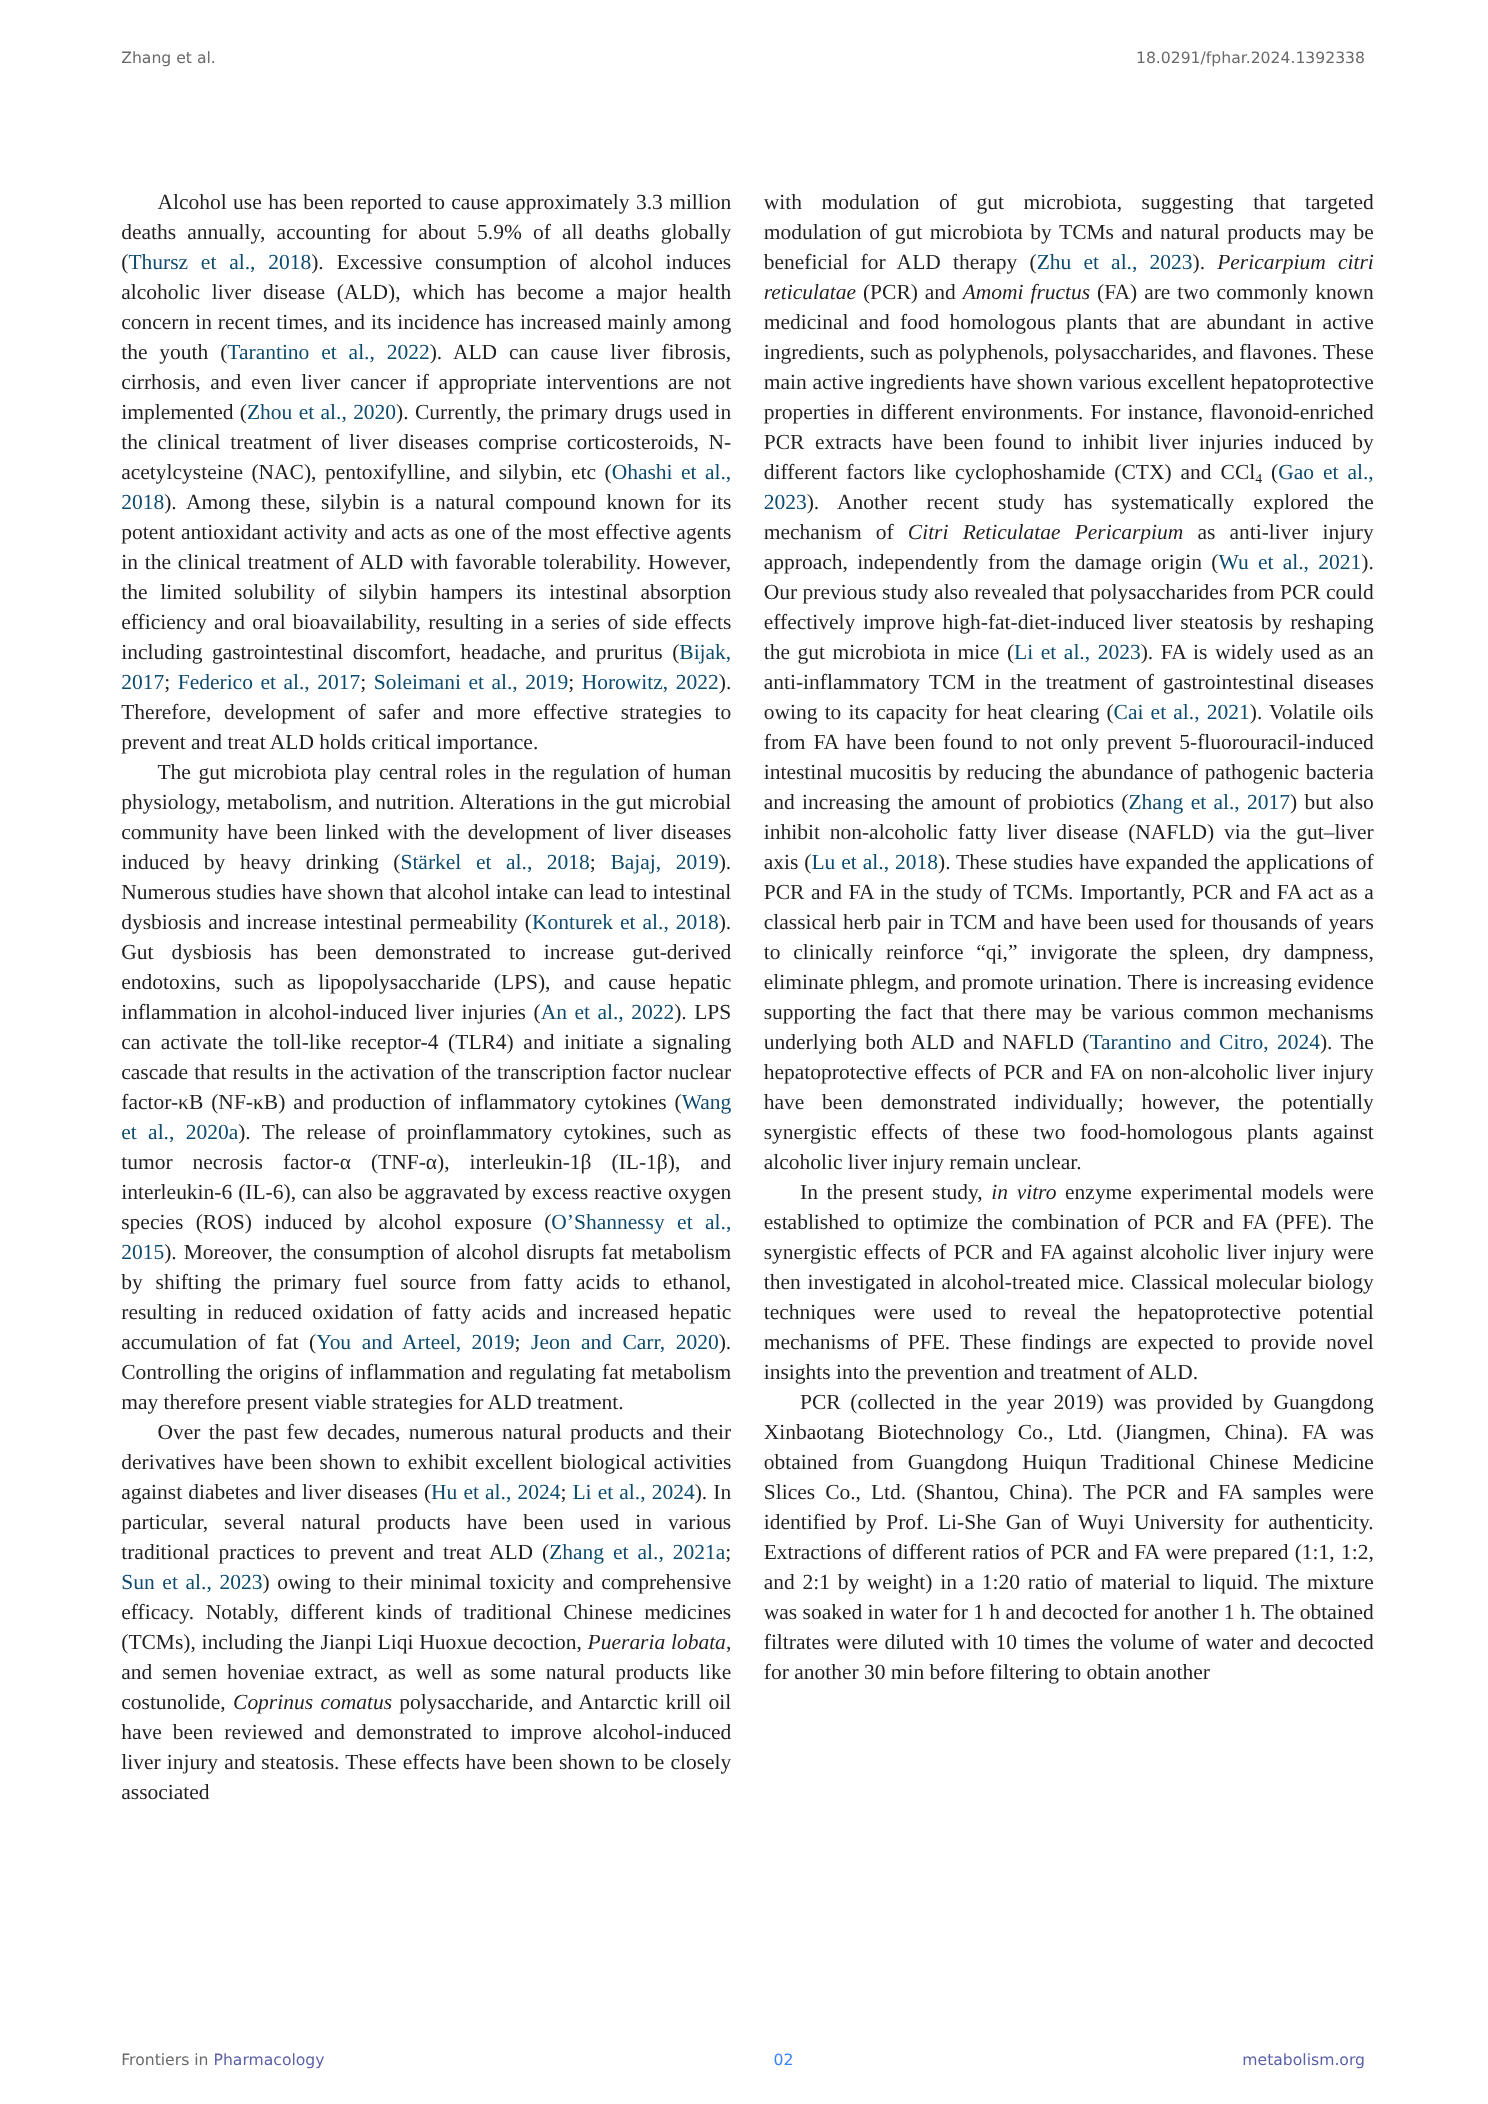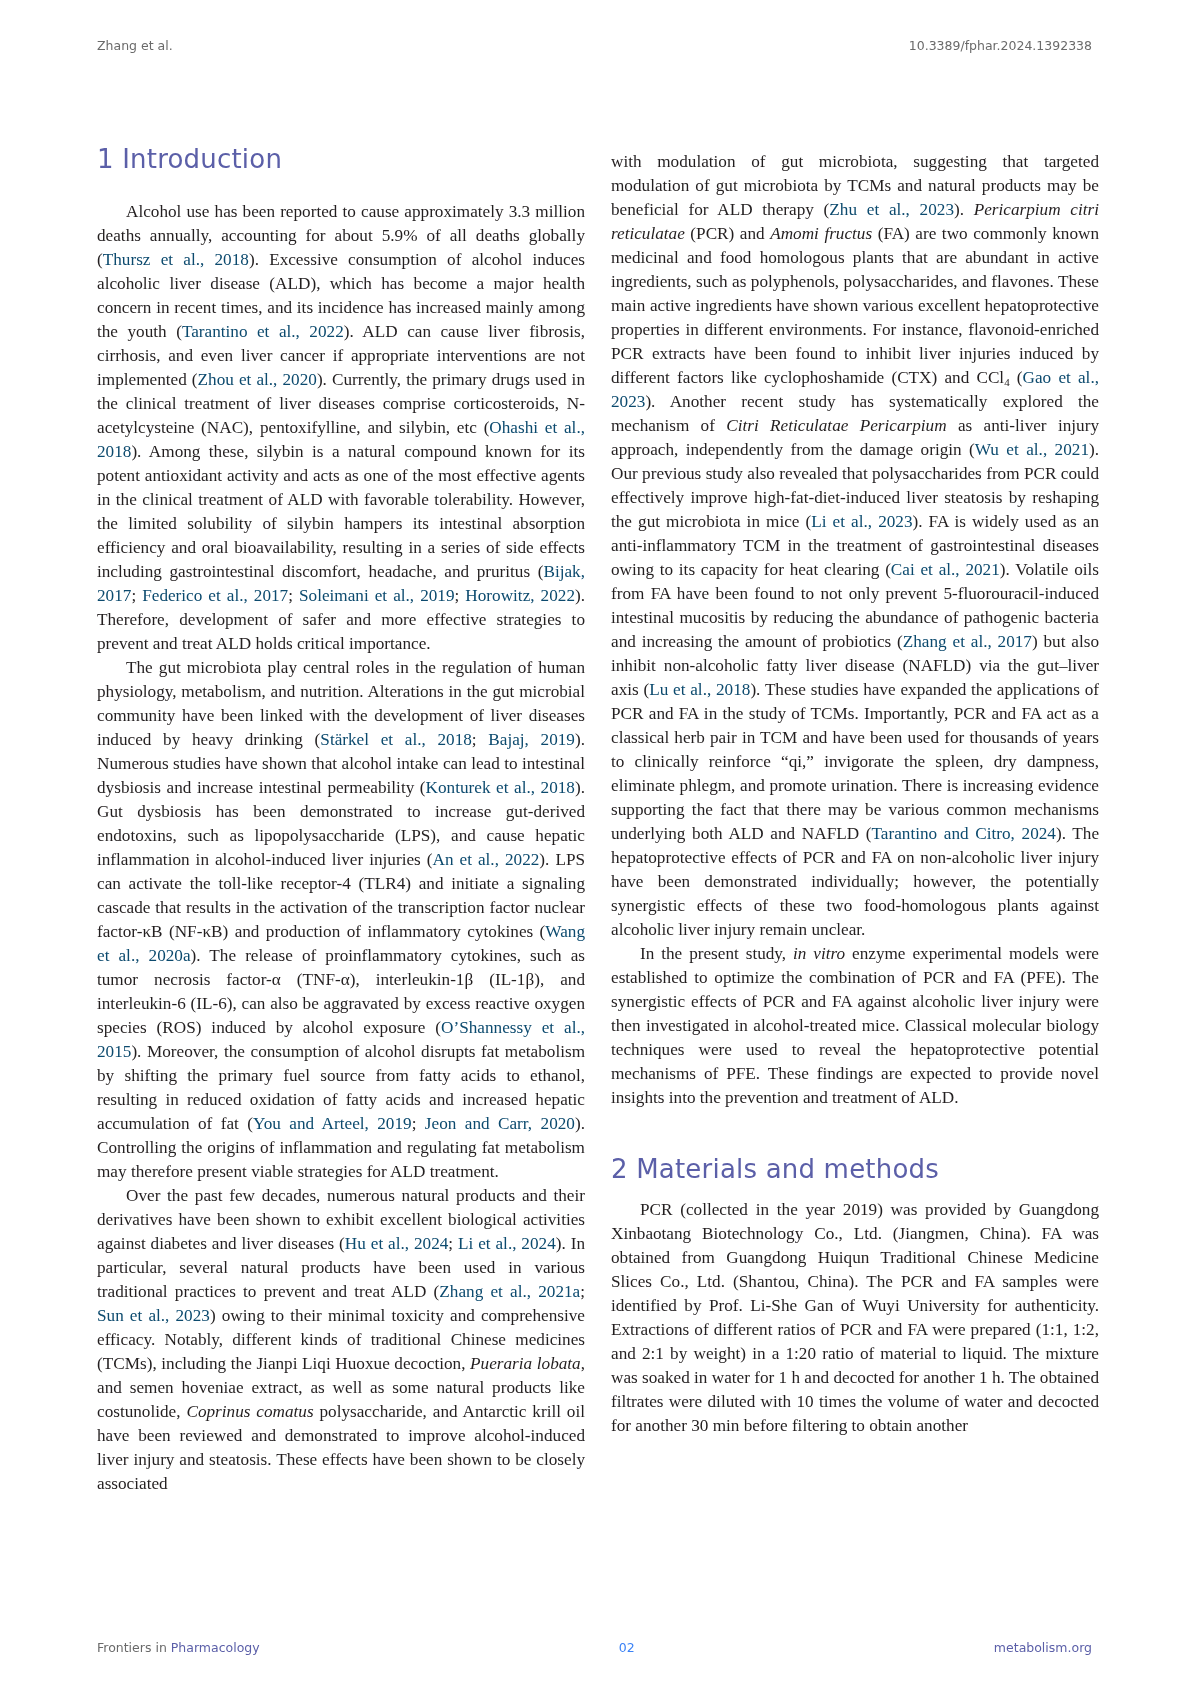--- a/index.html
+++ b/index.html
@@ -35,34 +35,32 @@
   .it { font-style: italic; }
   sub { font-size: 11px; line-height: 0; vertical-align: -3px; }
 </style>
 </head>
 <body>
 
 <div class="page">
 
   <div class="running-header">
     <span>Zhang et al.</span>
-    <span>10.3389/fphar.2024.1392338</span>
+    <span>18.0291/fphar.2024.1392338</span>
   </div>
 
   <div class="col col-left">
-    <h1 class="h1" style="margin-top:-8px;margin-bottom:24px;">1 Introduction</h1>
     <p>Alcohol use has been reported to cause approximately 3.3 million deaths annually, accounting for about 5.9% of all deaths globally (<span class="cite">Thursz et al., 2018</span>). Excessive consumption of alcohol induces alcoholic liver disease (ALD), which has become a major health concern in recent times, and its incidence has increased mainly among the youth (<span class="cite">Tarantino et al., 2022</span>). ALD can cause liver fibrosis, cirrhosis, and even liver cancer if appropriate interventions are not implemented (<span class="cite">Zhou et al., 2020</span>). Currently, the primary drugs used in the clinical treatment of liver diseases comprise corticosteroids, N-acetylcysteine (NAC), pentoxifylline, and silybin, etc (<span class="cite">Ohashi et al., 2018</span>). Among these, silybin is a natural compound known for its potent antioxidant activity and acts as one of the most effective agents in the clinical treatment of ALD with favorable tolerability. However, the limited solubility of silybin hampers its intestinal absorption efficiency and oral bioavailability, resulting in a series of side effects including gastrointestinal discomfort, headache, and pruritus (<span class="cite">Bijak, 2017</span>; <span class="cite">Federico et al., 2017</span>; <span class="cite">Soleimani et al., 2019</span>; <span class="cite">Horowitz, 2022</span>). Therefore, development of safer and more effective strategies to prevent and treat ALD holds critical importance.</p>
     <p>The gut microbiota play central roles in the regulation of human physiology, metabolism, and nutrition. Alterations in the gut microbial community have been linked with the development of liver diseases induced by heavy drinking (<span class="cite">Stärkel et al., 2018</span>; <span class="cite">Bajaj, 2019</span>). Numerous studies have shown that alcohol intake can lead to intestinal dysbiosis and increase intestinal permeability (<span class="cite">Konturek et al., 2018</span>). Gut dysbiosis has been demonstrated to increase gut-derived endotoxins, such as lipopolysaccharide (LPS), and cause hepatic inflammation in alcohol-induced liver injuries (<span class="cite">An et al., 2022</span>). LPS can activate the toll-like receptor-4 (TLR4) and initiate a signaling cascade that results in the activation of the transcription factor nuclear factor-κB (NF-κB) and production of inflammatory cytokines (<span class="cite">Wang et al., 2020a</span>). The release of proinflammatory cytokines, such as tumor necrosis factor-α (TNF-α), interleukin-1β (IL-1β), and interleukin-6 (IL-6), can also be aggravated by excess reactive oxygen species (ROS) induced by alcohol exposure (<span class="cite">O’Shannessy et al., 2015</span>). Moreover, the consumption of alcohol disrupts fat metabolism by shifting the primary fuel source from fatty acids to ethanol, resulting in reduced oxidation of fatty acids and increased hepatic accumulation of fat (<span class="cite">You and Arteel, 2019</span>; <span class="cite">Jeon and Carr, 2020</span>). Controlling the origins of inflammation and regulating fat metabolism may therefore present viable strategies for ALD treatment.</p>
     <p>Over the past few decades, numerous natural products and their derivatives have been shown to exhibit excellent biological activities against diabetes and liver diseases (<span class="cite">Hu et al., 2024</span>; <span class="cite">Li et al., 2024</span>). In particular, several natural products have been used in various traditional practices to prevent and treat ALD (<span class="cite">Zhang et al., 2021a</span>; <span class="cite">Sun et al., 2023</span>) owing to their minimal toxicity and comprehensive efficacy. Notably, different kinds of traditional Chinese medicines (TCMs), including the Jianpi Liqi Huoxue decoction, <span class="it">Pueraria lobata</span>, and semen hoveniae extract, as well as some natural products like costunolide, <span class="it">Coprinus comatus</span> polysaccharide, and Antarctic krill oil have been reviewed and demonstrated to improve alcohol-induced liver injury and steatosis. These effects have been shown to be closely associated</p>
   </div>
 
   <div class="col col-right">
     <p class="noindent">with modulation of gut microbiota, suggesting that targeted modulation of gut microbiota by TCMs and natural products may be beneficial for ALD therapy (<span class="cite">Zhu et al., 2023</span>). <span class="it">Pericarpium citri reticulatae</span> (PCR) and <span class="it">Amomi fructus</span> (FA) are two commonly known medicinal and food homologous plants that are abundant in active ingredients, such as polyphenols, polysaccharides, and flavones. These main active ingredients have shown various excellent hepatoprotective properties in different environments. For instance, flavonoid-enriched PCR extracts have been found to inhibit liver injuries induced by different factors like cyclophoshamide (CTX) and CCl<sub>4</sub> (<span class="cite">Gao et al., 2023</span>). Another recent study has systematically explored the mechanism of <span class="it">Citri Reticulatae Pericarpium</span> as anti-liver injury approach, independently from the damage origin (<span class="cite">Wu et al., 2021</span>). Our previous study also revealed that polysaccharides from PCR could effectively improve high-fat-diet-induced liver steatosis by reshaping the gut microbiota in mice (<span class="cite">Li et al., 2023</span>). FA is widely used as an anti-inflammatory TCM in the treatment of gastrointestinal diseases owing to its capacity for heat clearing (<span class="cite">Cai et al., 2021</span>). Volatile oils from FA have been found to not only prevent 5-fluorouracil-induced intestinal mucositis by reducing the abundance of pathogenic bacteria and increasing the amount of probiotics (<span class="cite">Zhang et al., 2017</span>) but also inhibit non-alcoholic fatty liver disease (NAFLD) via the gut–liver axis (<span class="cite">Lu et al., 2018</span>). These studies have expanded the applications of PCR and FA in the study of TCMs. Importantly, PCR and FA act as a classical herb pair in TCM and have been used for thousands of years to clinically reinforce “qi,” invigorate the spleen, dry dampness, eliminate phlegm, and promote urination. There is increasing evidence supporting the fact that there may be various common mechanisms underlying both ALD and NAFLD (<span class="cite">Tarantino and Citro, 2024</span>). The hepatoprotective effects of PCR and FA on non-alcoholic liver injury have been demonstrated individually; however, the potentially synergistic effects of these two food-homologous plants against alcoholic liver injury remain unclear.</p>
     <p>In the present study, <span class="it">in vitro</span> enzyme experimental models were established to optimize the combination of PCR and FA (PFE). The synergistic effects of PCR and FA against alcoholic liver injury were then investigated in alcohol-treated mice. Classical molecular biology techniques were used to reveal the hepatoprotective potential mechanisms of PFE. These findings are expected to provide novel insights into the prevention and treatment of ALD.</p>
-    <h1 class="h1" style="margin-top:42px;margin-bottom:12px;">2 Materials and methods</h1>
     <p>PCR (collected in the year 2019) was provided by Guangdong Xinbaotang Biotechnology Co., Ltd. (Jiangmen, China). FA was obtained from Guangdong Huiqun Traditional Chinese Medicine Slices Co., Ltd. (Shantou, China). The PCR and FA samples were identified by Prof. Li-She Gan of Wuyi University for authenticity. Extractions of different ratios of PCR and FA were prepared (1:1, 1:2, and 2:1 by weight) in a 1:20 ratio of material to liquid. The mixture was soaked in water for 1 h and decocted for another 1 h. The obtained filtrates were diluted with 10 times the volume of water and decocted for another 30 min before filtering to obtain another</p>
   </div>
 
   <div class="running-footer">
     <span><span>Frontiers in </span><span class="accent">Pharmacology</span></span>
     <span class="page-num">02</span>
     <span class="accent">metabolism.org</span>
   </div>
 </div>
 

